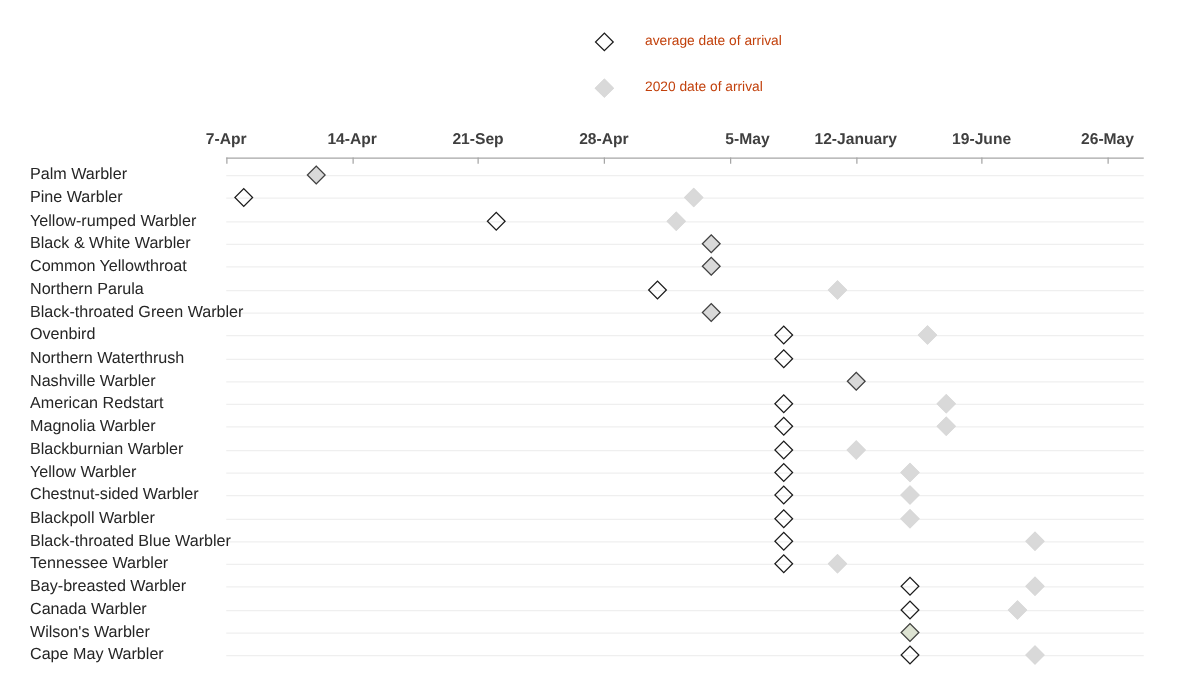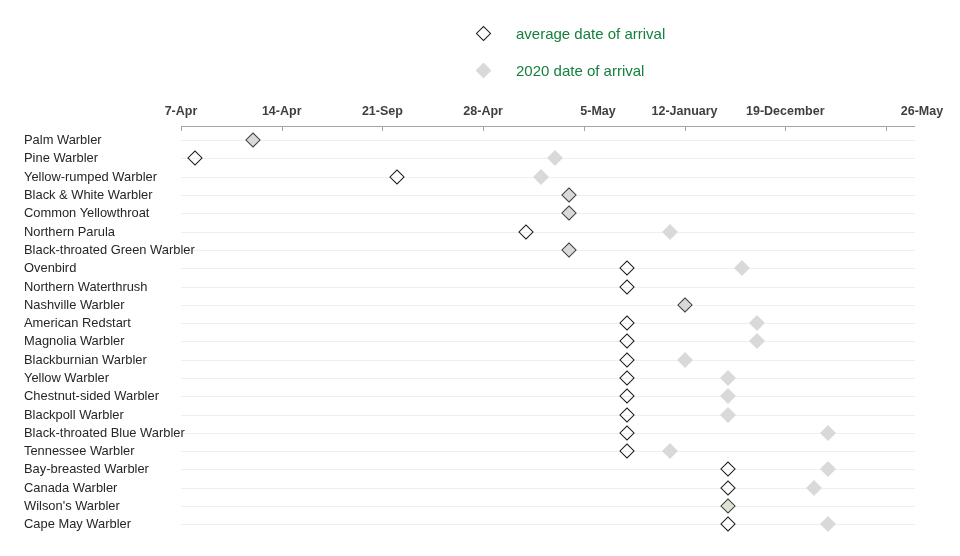--- a/index.html
+++ b/index.html
@@ -10,21 +10,21 @@
     color:#262626;
     overflow:hidden;
     position:relative;
   }
   #chart-root{position:absolute;left:0;top:0;width:960px;height:556px;}
 
   
   .legend{position:absolute;left:470px;top:22px;}
   .legend-row{display:flex;align-items:center;height:22px;margin-bottom:15px;}
   .legend-marker{width:26px;display:flex;justify-content:center;align-items:center;}
-  .legend-label{font-size:15px;color:#15803d;margin-left:20px;white-space:nowrap;}
+  .legend-label{font-size:11px;color:#c2410c;margin-left:20px;white-space:nowrap;}
 
   
   .dia{width:11px;height:11px;transform:rotate(45deg);box-sizing:border-box;}
   .dia-open{border:1.4px solid #1a1a1a;background:transparent;}
   .dia-fill{background:#d9d9d9;border:1px solid #d9d9d9;}
   .dia-both{background:#d9d9d9;border:1.4px solid #404040;}
   .dia-both-g{background:#dde3d2;border:1.4px solid #404040;}
 
   
   .axis-labels{position:absolute;left:0;top:104px;width:960px;height:18px;font-weight:bold;}
@@ -61,22 +61,22 @@
     </div>
   </div>
 
   <div class="axis-labels" id="axis-labels">
       <span class="axis-tick-label" style="left: 181px;">7-Apr</span>
       <span class="axis-tick-label" style="left: 281.714px;">14-Apr</span>
       <span class="axis-tick-label" style="left: 382.429px;">21-Sep</span>
       <span class="axis-tick-label" style="left: 483.143px;">28-Apr</span>
       <span class="axis-tick-label" style="left: 598px;">5-May</span>
       <span class="axis-tick-label" style="left: 684.571px;">12-January</span>
-      <span class="axis-tick-label" style="left: 785.286px;">19-December</span>
-      <span class="axis-tick-label" style="left: 886px; margin-left: 36px;">26-May</span>
+      <span class="axis-tick-label" style="left: 785.286px;">19-June</span>
+      <span class="axis-tick-label" style="left: 886px;">26-May</span>
     </div>
   <div class="axis-line"></div>
   <div id="axis-ticks">
       <div class="axis-tick" style="left: 181px;"></div>
       <div class="axis-tick" style="left: 281.714px;"></div>
       <div class="axis-tick" style="left: 382.429px;"></div>
       <div class="axis-tick" style="left: 483.143px;"></div>
       <div class="axis-tick" style="left: 583.857px;"></div>
       <div class="axis-tick" style="left: 684.571px;"></div>
       <div class="axis-tick" style="left: 785.286px;"></div>

